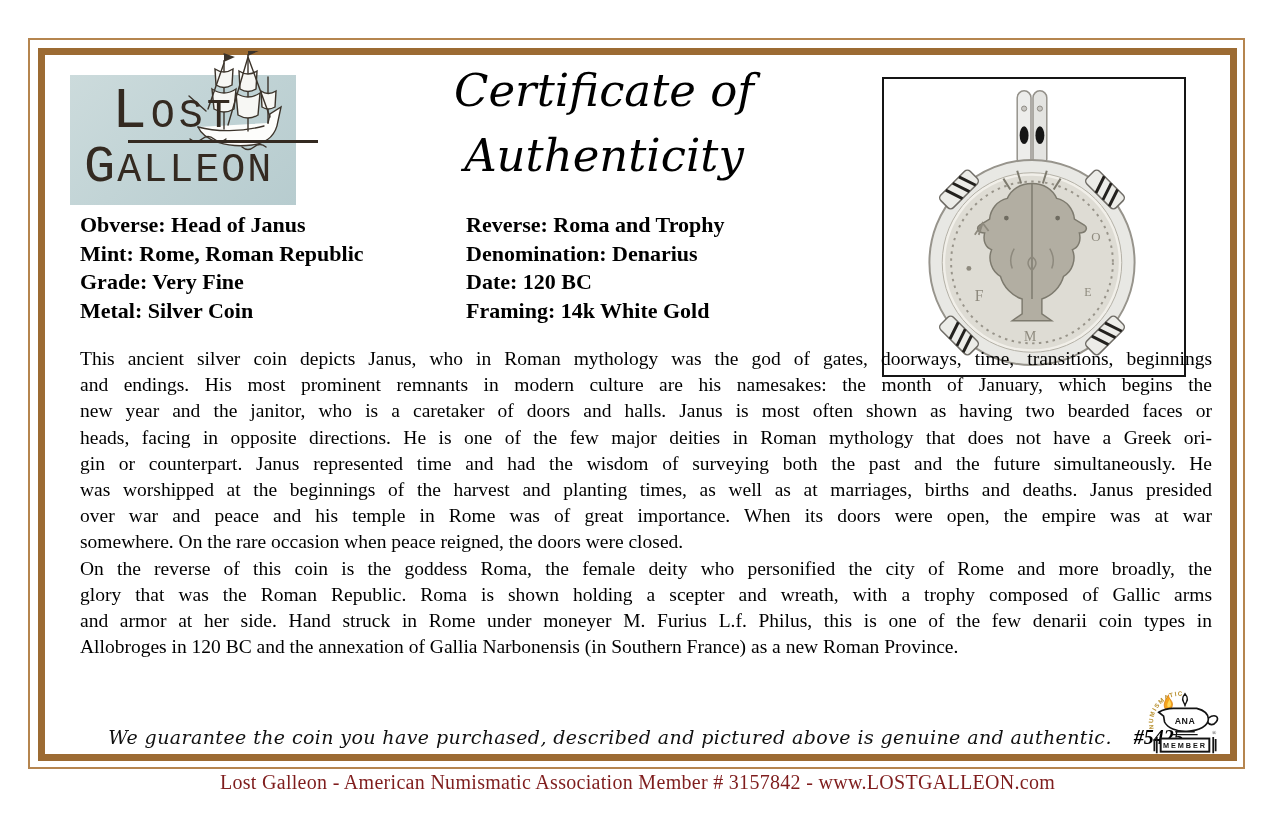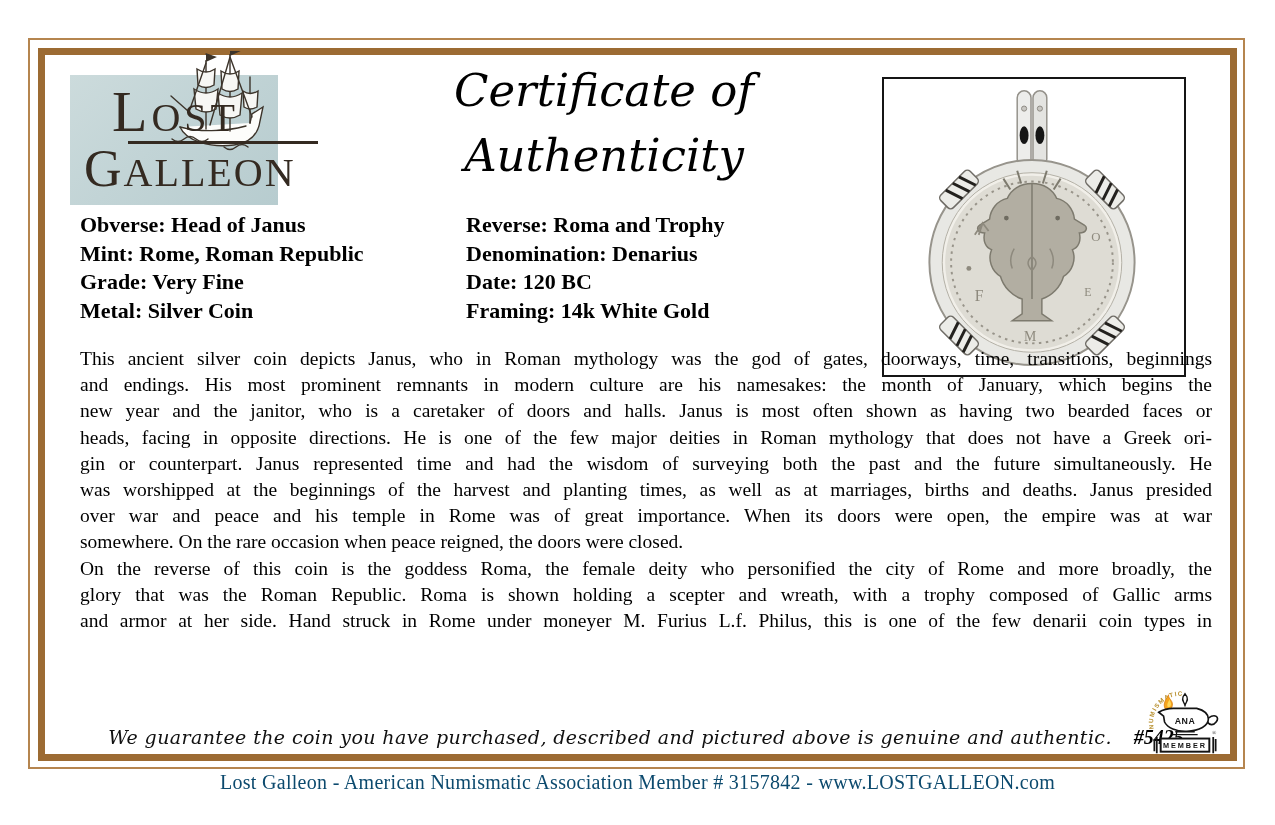--- a/index.html
+++ b/index.html
@@ -12,23 +12,24 @@
   .border-outer {
     position:absolute; left:28px; top:38px; width:1213px; height:727px;
     border:2px solid #b5854f;
   }
   .border-inner {
     position:absolute; left:38px; top:48px; width:1185px; height:699px;
     border:7px solid #9c6b33;
   }
   
   .logo {
-    position:absolute; left:70px; top:75px; width:208px; height:130px;
+    position:absolute; left:70px; top:75px; width:226px; height:130px;
     background:linear-gradient(135deg,#ccdbdc 0%,#c2d4d6 45%,#b7cccf 100%);
     overflow:visible;
+    font-family:Liberation Mono, monospace;
   }
   .logo-text { position:absolute; left:0; top:14px; width:100%; color:#342a21; }
   .logo-word1 {
     display:block; font-size:40px; letter-spacing:4px; margin-left:42px;
     line-height:46px; font-weight:normal;
   }
   .logo-word1::first-letter { font-size:1.45em; }
   .logo-rule { height:3px; background:#342a21; width:190px; margin:0 0 2px 58px; }
   .logo-word2 {
     display:block; font-size:40px; letter-spacing:2px; margin-left:14px;
@@ -68,21 +69,21 @@
     font-size:19px; letter-spacing:0.4px; color:#101010;
   }
   .cert-number {
     font-style:italic; font-weight:bold; font-size:20px; margin-left:18px; color:#000;
   }
   
   .ana-badge { position:absolute; left:1146px; top:686px; width:78px; height:72px; }
   
   .footer-line {
     position:absolute; left:0; top:771px; width:1275px; text-align:center;
-    font-size:20px; color:#0c4a6e; letter-spacing:0.3px;
+    font-size:20px; color:#7f1d1d; letter-spacing:0.3px;
   }
 </style>
 </head>
 <body>
 
 <div class="border-outer"></div>
 <div class="border-inner"></div>
 
 <div class="logo">
   <svg class="ship-svg" viewBox="0 0 122 112">
@@ -203,20 +204,21 @@
   <div class="bline">and endings. His most prominent remnants in modern culture are his namesakes: the month of January, which begins the</div>
   <div class="bline">new year and the janitor, who is a caretaker of doors and halls. Janus is most often shown as having two bearded faces or</div>
   <div class="bline">heads, facing in opposite directions. He is one of the few major deities in Roman mythology that does not have a Greek ori-</div>
   <div class="bline">gin or counterpart. Janus represented time and had the wisdom of surveying both the past and the future simultaneously. He</div>
   <div class="bline">was worshipped at the beginnings of the harvest and planting times, as well as at marriages, births and deaths. Janus presided</div>
   <div class="bline">over war and peace and his temple in Rome was of great importance. When its doors were open, the empire was at war</div>
   <div class="bline lastline">somewhere. On the rare occasion when peace reigned, the doors were closed.</div>
   <div class="bline">On the reverse of this coin is the goddess Roma, the female deity who personified the city of Rome and more broadly, the</div>
   <div class="bline">glory that was the Roman Republic. Roma is shown holding a scepter and wreath, with a trophy composed of Gallic arms</div>
   <div class="bline">and armor at her side. Hand struck in Rome under moneyer M. Furius L.f. Philus, this is one of the few denarii coin types in</div>
+  <div class="bline lastline">Allobroges in 120 BC and the annexation of Gallia Narbonensis (in Southern France) as a new Roman Province.</div>
 </div>
 
 <div class="guarantee-row">
   <span class="guarantee-text">We guarantee the coin you have purchased, described and pictured above is genuine and authentic.</span>
   <span class="cert-number">#5425</span>
 </div>
 
 <svg class="ana-badge" viewBox="0 0 80 74">
   <defs>
     <path id="numarc" d="M8,44 A28,28 0 0 1 36,10" fill="none"></path>

